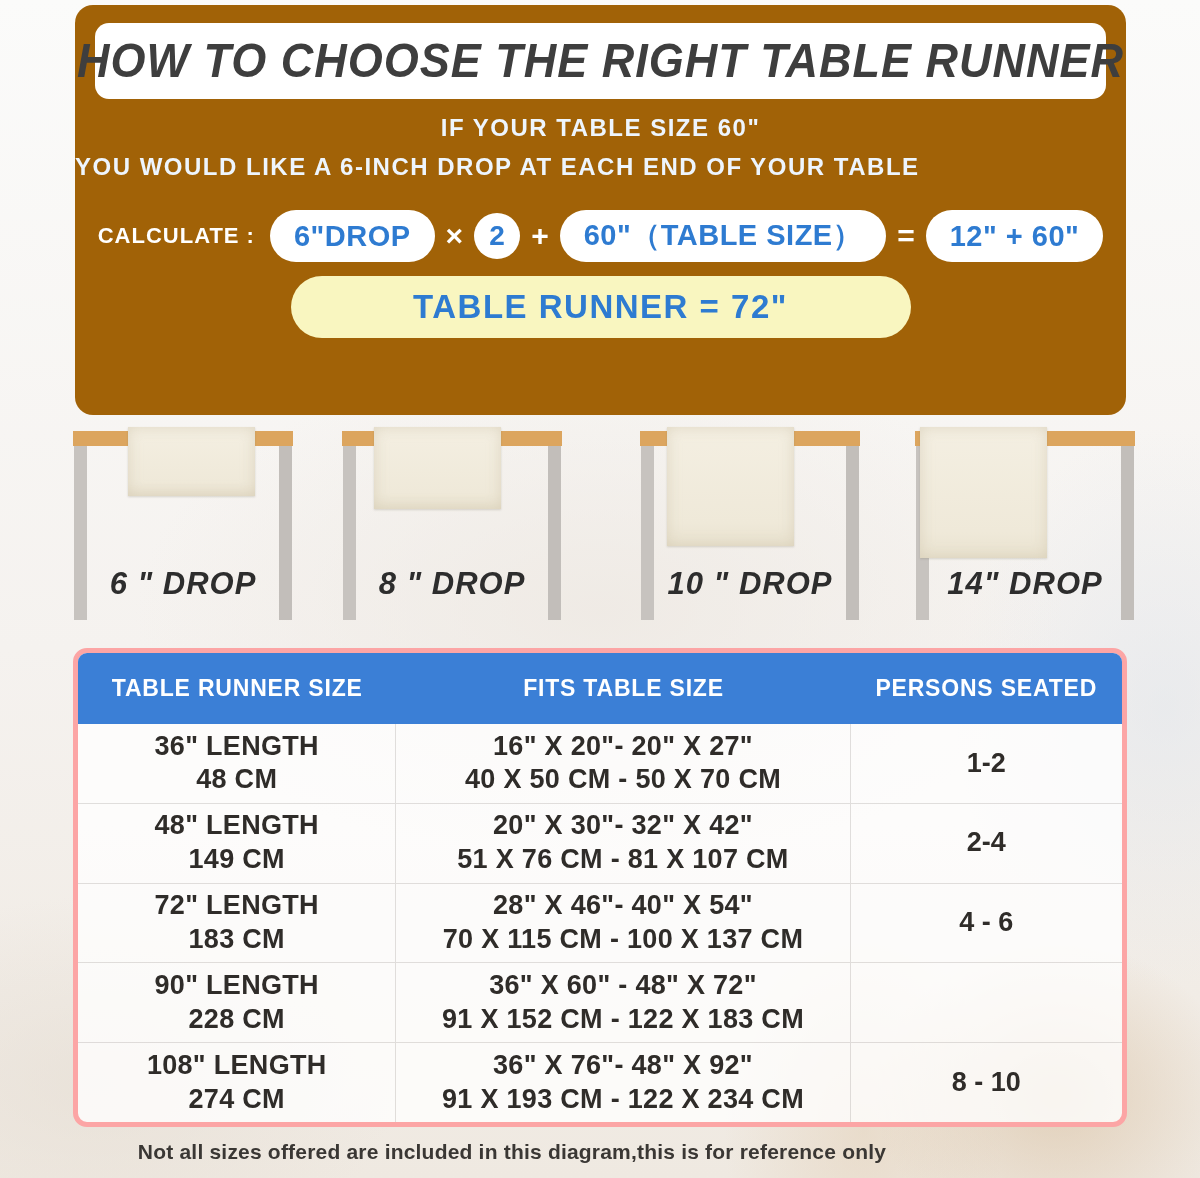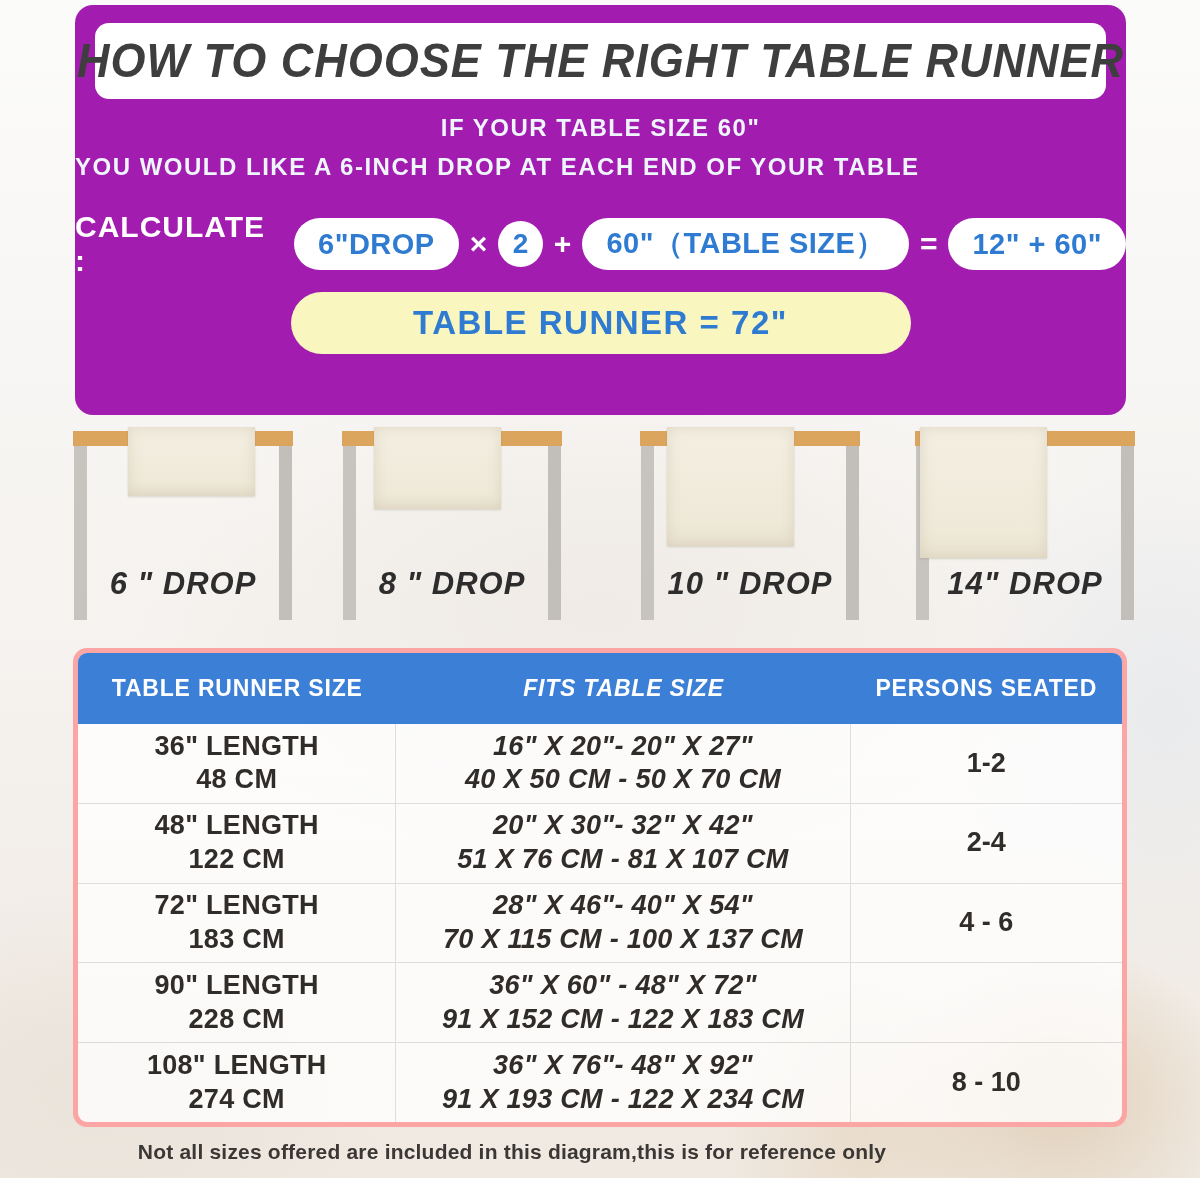--- a/index.html
+++ b/index.html
@@ -11,36 +11,36 @@
     background:
       radial-gradient(ellipse 260px 220px at 88% 93%, rgba(213,185,150,0.55), transparent 70%),
       radial-gradient(ellipse 200px 280px at 72% 96%, rgba(226,206,180,0.50), transparent 70%),
       radial-gradient(ellipse 420px 260px at 8% 92%, rgba(229,221,211,0.60), transparent 72%),
       radial-gradient(ellipse 620px 340px at 50% 52%, rgba(238,233,227,0.85), transparent 75%),
       radial-gradient(ellipse 300px 400px at 97% 60%, rgba(222,228,236,0.5), transparent 70%),
       linear-gradient(180deg, #fbfbfa 0%, #f5f2ef 55%, #efe9e1 100%);
   }
   .panel-top {
     position:absolute; left:75px; top:5px; width:1051px; height:410px;
-    background:#a21caf; border-radius:18px;
+    background:#a16207; border-radius:18px;
   }
   .title-box {
     margin:18px 20px 0 20px; height:76px; background:#ffffff; border-radius:14px;
     display:flex; align-items:center; justify-content:center;
   }
   .title-box span {
     font-size:45px; font-weight:900; font-style:italic; color:#3e3e3e;
     letter-spacing:1px; white-space:nowrap; transform:scaleY(1.05);
   }
   .subtitle1 { margin-top:15px; text-align:center; color:#eef5fd; font-size:24px; font-weight:600; letter-spacing:1.5px; }
   .subtitle2 { margin-top:11px; text-align:left; color:#eef5fd; font-size:24px; font-weight:600; letter-spacing:1.5px; }
   .calc-row {
     margin-top:29px; display:flex; align-items:center; justify-content:center; gap:11px;
   }
-  .calc-label { color:#ffffff; font-size:30px; font-weight:800; letter-spacing:1px; margin-right:4px; }
+  .calc-label { color:#ffffff; font-size:22px; font-weight:800; letter-spacing:1px; margin-right:4px; }
   .pill {
     background:#ffffff; color:#2e7bd1; height:52px; border-radius:26px;
     display:flex; align-items:center; justify-content:center;
     padding:0 24px; font-size:29px; font-weight:800; letter-spacing:0.5px; white-space:nowrap;
   }
   .op { color:#ffffff; font-size:30px; font-weight:800; }
   .circle {
     background:#ffffff; color:#2e7bd1; width:46px; height:46px; border-radius:50%;
     display:flex; align-items:center; justify-content:center; font-size:28px; font-weight:800;
   }
@@ -74,21 +74,21 @@
   .size-panel {
     position:absolute; left:73px; top:648px; width:1054px; height:479px;
     border:5px solid #fca5a5; border-radius:14px; overflow:hidden;
     background:rgba(255,255,255,0.78);
     display:flex; flex-direction:column;
   }
   .size-header { height:71px; background:#3b7fd6; display:flex; align-items:center; flex:none; }
   .size-header .hcell {
     color:#ffffff; font-size:23px; font-weight:800; letter-spacing:0.8px; text-align:center;
   }
-  .col1 { width:30.5%; } .col2 { width:43.5%;font-style:italic; } .col3 { width:26%; }
+  .col1 { width:30.5%; } .col2 { width:43.5%; } .col3 { width:26%; }
   .size-body { flex:1; display:flex; flex-direction:column; }
   .srow { flex:1; display:flex; align-items:center; border-top:1px solid rgba(150,145,140,0.28); }
   .srow:first-child { border-top:none; }
   .cell { text-align:center; line-height:1.25; }
   .cell .ln { font-size:27px; font-weight:700; color:#2f2c29; letter-spacing:0.3px; }
   .vline1 { border-right:1px solid rgba(150,145,140,0.28); align-self:stretch; display:flex; flex-direction:column; justify-content:center; }
   .persons { font-size:27px; font-weight:700; color:#2f2c29; }
   .footer-note {
     position:absolute; left:0; top:1140px; width:1024px; text-align:center;
     font-size:21px; font-weight:700; color:#3a3734; letter-spacing:0.2px;
@@ -163,21 +163,21 @@
         <div class="ln">16" X 20"- 20" X 27"</div>
         <div class="ln">40 X 50 CM - 50 X 70 CM</div>
       </div>
       <div class="cell col3">
         <div class="persons">1-2</div>
       </div>
     </div>
     <div class="srow">
       <div class="cell col1 vline1">
         <div class="ln">48" LENGTH</div>
-        <div class="ln">122 CM</div>
+        <div class="ln">149 CM</div>
       </div>
       <div class="cell col2 vline1">
         <div class="ln">20" X 30"- 32" X 42"</div>
         <div class="ln">51 X 76 CM - 81 X 107 CM</div>
       </div>
       <div class="cell col3">
         <div class="persons">2-4</div>
       </div>
     </div>
     <div class="srow">

